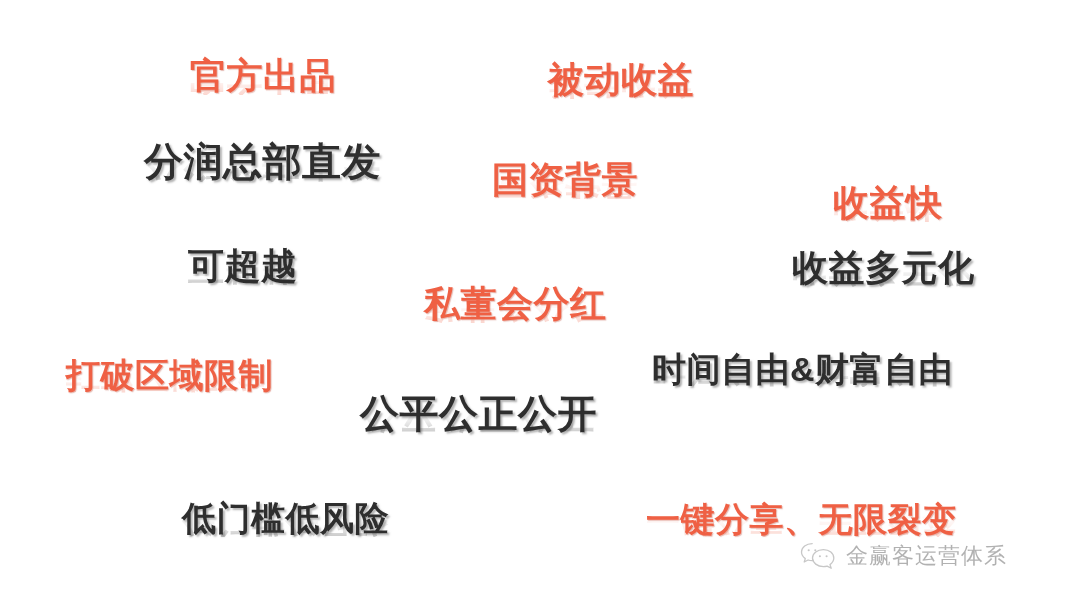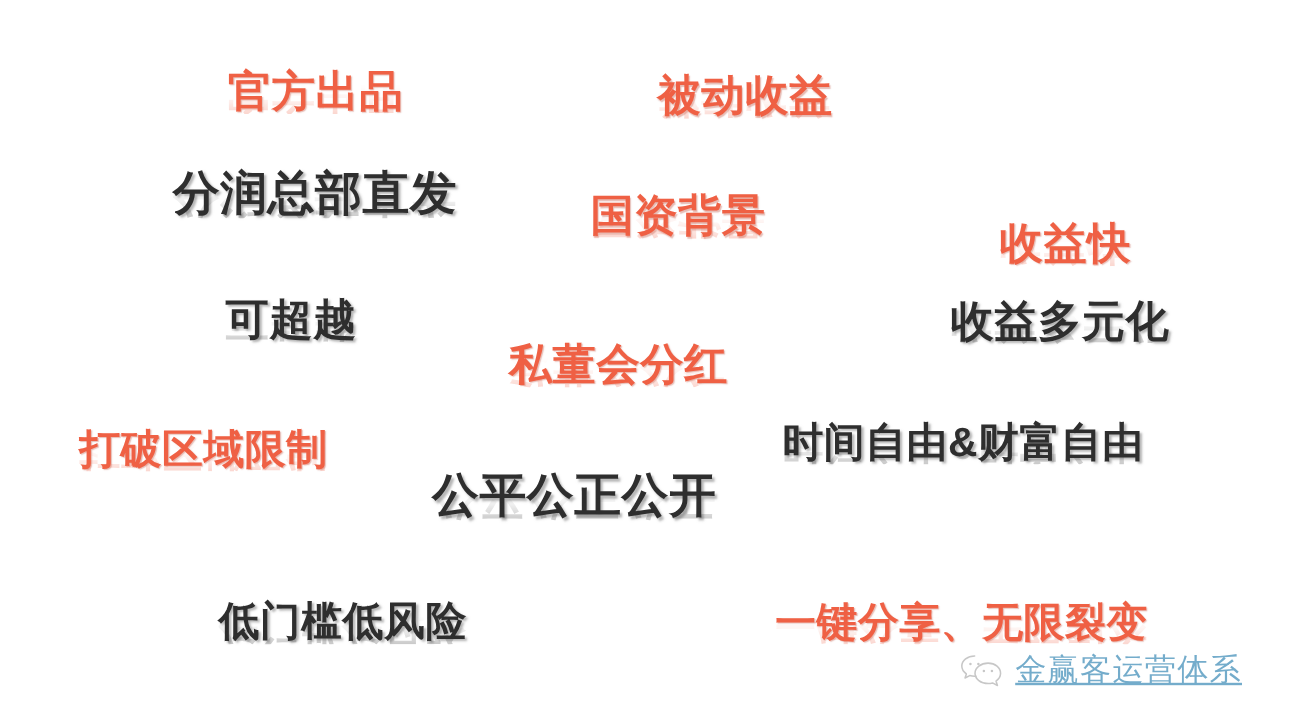--- a/index.html
+++ b/index.html
@@ -73,26 +73,25 @@
     position: absolute;
     left: 800px;
     top: 541px;
     display: flex;
     align-items: center;
     gap: 8px;
     opacity: 0.55;
     pointer-events: none;
   }
   #watermark .wm-text {
-    font-size: 26px;
-    color: #0369a1;
+    font-size: 22px;
+    color: #737373;
     font-weight: 400;
     letter-spacing: 1px;
     font-family: "DejaVu Sans", "Liberation Sans", sans-serif;
-    text-decoration: underline;
   }
   #watermark .wm-icon { display: block; line-height: 0; }
 </style>
 </head>
 <body>
 
 <div id="slide">
 
   <div class="kw red s-lg" id="kw0">
     <span class="txt">官方出品</span>

